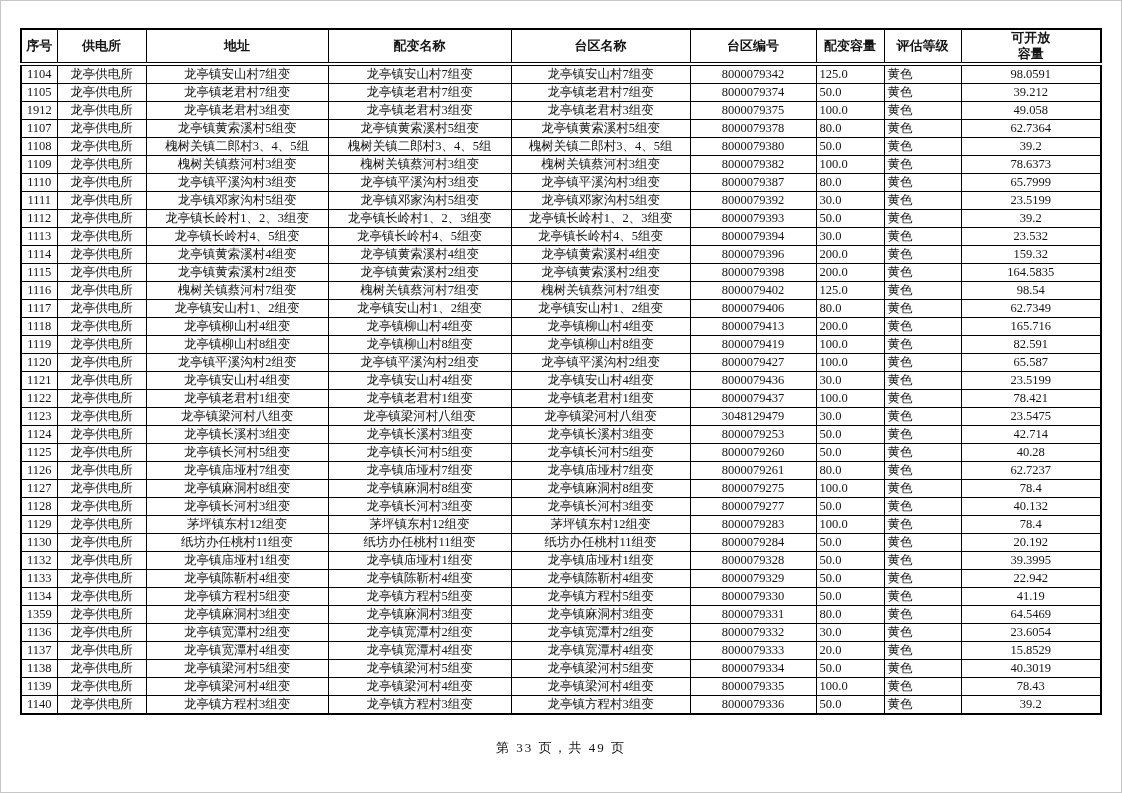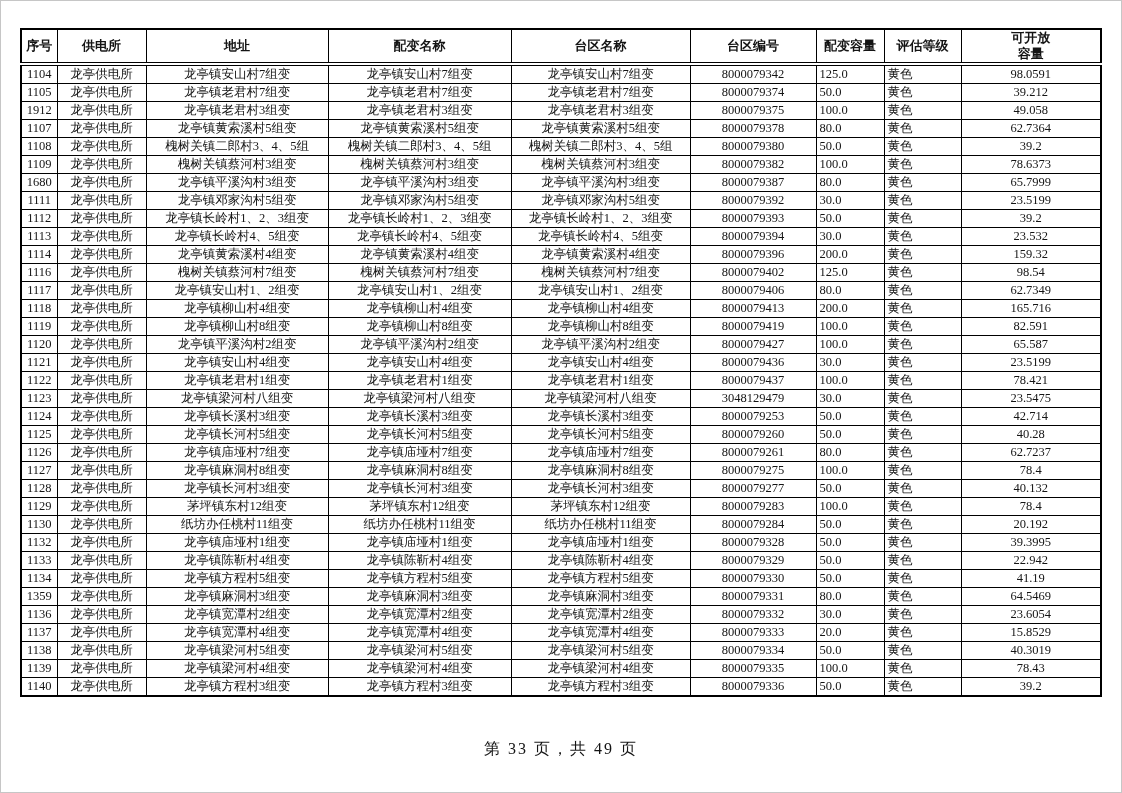--- a/index.html
+++ b/index.html
@@ -43,21 +43,21 @@
     line-height:17px;
     text-align:center;
     vertical-align:middle;
     white-space:nowrap;
     padding:0 2px;
   }
   .capacity td.left { text-align:left; padding-left:3px; }
   .page-footer {
     position:absolute; left:0; right:0; top:738px;
     text-align:center;
-    font-size:16px;
+    font-size:13px;
     letter-spacing:2px;
     color:#141414;
   }
 </style>
 </head>
 <body>
 
 <div class="page">
   <table class="capacity">
     <colgroup>
@@ -146,21 +146,21 @@
     <td>龙亭供电所</td>
     <td>槐树关镇蔡河村3组变</td>
     <td>槐树关镇蔡河村3组变</td>
     <td>槐树关镇蔡河村3组变</td>
     <td>8000079382</td>
     <td class="left">100.0</td>
     <td class="left">黄色</td>
     <td>78.6373</td>
   </tr>
         <tr>
-    <td>1680</td>
+    <td>1110</td>
     <td>龙亭供电所</td>
     <td>龙亭镇平溪沟村3组变</td>
     <td>龙亭镇平溪沟村3组变</td>
     <td>龙亭镇平溪沟村3组变</td>
     <td>8000079387</td>
     <td class="left">80.0</td>
     <td class="left">黄色</td>
     <td>65.7999</td>
   </tr>
         <tr>
@@ -199,20 +199,31 @@
         <tr>
     <td>1114</td>
     <td>龙亭供电所</td>
     <td>龙亭镇黄索溪村4组变</td>
     <td>龙亭镇黄索溪村4组变</td>
     <td>龙亭镇黄索溪村4组变</td>
     <td>8000079396</td>
     <td class="left">200.0</td>
     <td class="left">黄色</td>
     <td>159.32</td>
+  </tr>
+        <tr>
+    <td>1115</td>
+    <td>龙亭供电所</td>
+    <td>龙亭镇黄索溪村2组变</td>
+    <td>龙亭镇黄索溪村2组变</td>
+    <td>龙亭镇黄索溪村2组变</td>
+    <td>8000079398</td>
+    <td class="left">200.0</td>
+    <td class="left">黄色</td>
+    <td>164.5835</td>
   </tr>
         <tr>
     <td>1116</td>
     <td>龙亭供电所</td>
     <td>槐树关镇蔡河村7组变</td>
     <td>槐树关镇蔡河村7组变</td>
     <td>槐树关镇蔡河村7组变</td>
     <td>8000079402</td>
     <td class="left">125.0</td>
     <td class="left">黄色</td>

